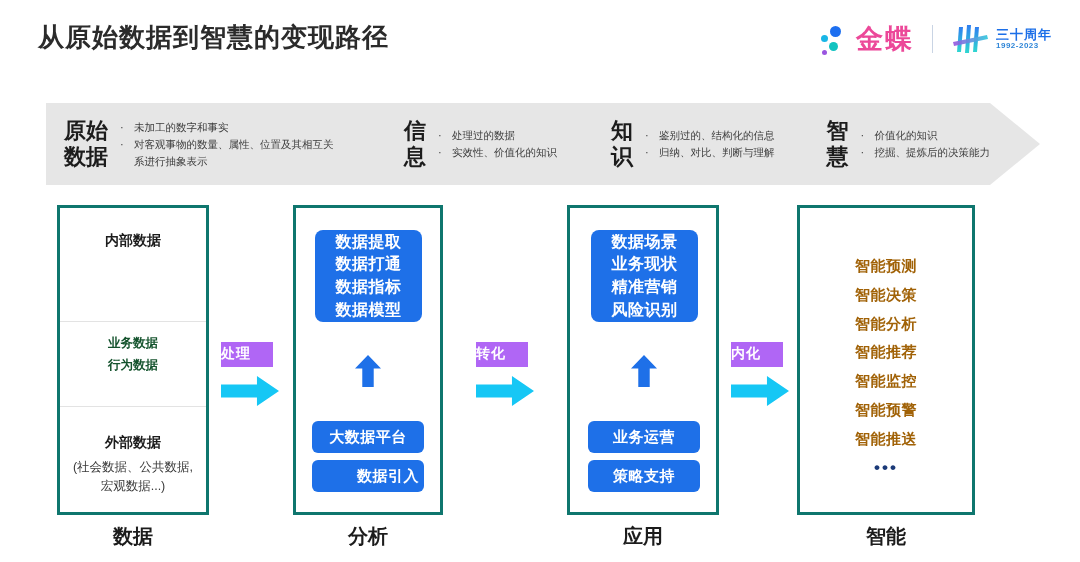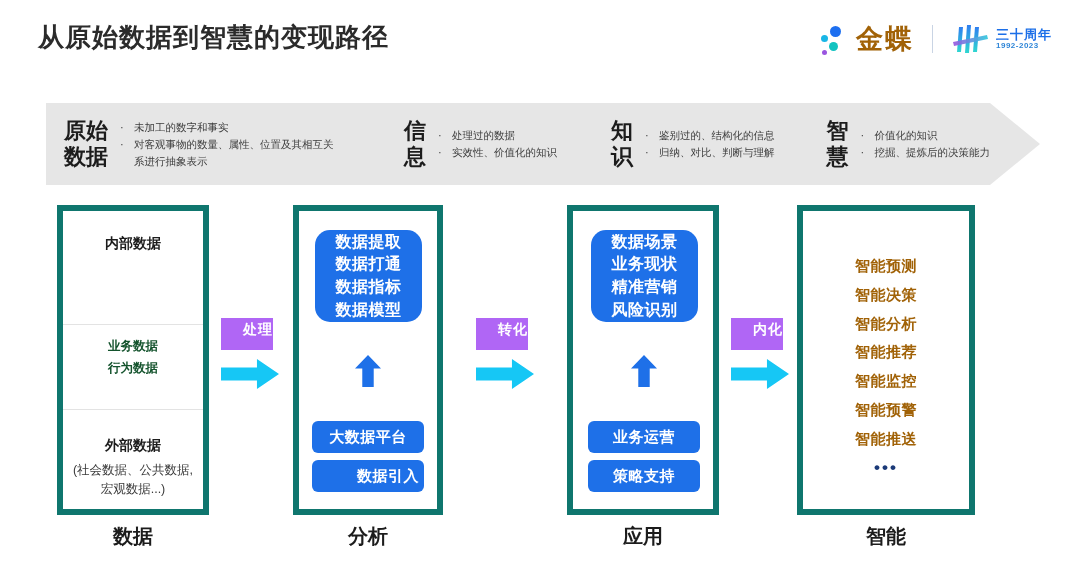--- a/index.html
+++ b/index.html
@@ -49,21 +49,21 @@
     display: block;
   }
   .dot-a { width: 11px; height: 11px; background: #1d6ff0; left: 10px;  top: 2px; }
   .dot-b { width: 7px;  height: 7px;  background: #19b6e6; left: 1px;   top: 11px; }
   .dot-c { width: 9px;  height: 9px;  background: #12c3c0; left: 9px;   top: 18px; }
   .dot-d { width: 5px;  height: 5px;  background: #9a55e0; left: 2px;   top: 26px; }
 
   .logo-word {
     font-size: 27px;
     font-weight: bold;
-    color: #a16207;
+    color: #ec4899;
     letter-spacing: 2px;
     line-height: 1;
   }
   .logo-divider {
     width: 1px;
     height: 28px;
     background: #c9d4e4;
     margin: 0 8px;
   }
   .anniv {
@@ -143,21 +143,21 @@
   .stage-2 { margin-left: 70px; }
   .stage-3 { margin-left: 54px; }
   .stage-4 { margin-left: 52px; }
 
   
   .card {
     position: absolute;
     top: 205px;
     height: 310px;
     background: #ffffff;
-    border: 6px solid #0f766e;
+    border: 3px solid #0f766e;
     box-sizing: border-box;
   }
   #card-data        { left: 57px;  width: 152px; }
   #card-analysis    { left: 293px; width: 150px; }
   #card-application { left: 567px; width: 152px; }
   #card-intelligence{ left: 797px; width: 178px; }
 
   .col-caption {
     position: absolute;
     top: 523px;
@@ -215,21 +215,21 @@
     background: #1e70e8;
     color: #ffffff;
     font-weight: bold;
     display: flex;
     align-items: center;
     justify-content: center;
     text-align: center;
     box-sizing: border-box;
   }
   .blue-big {
-    border-radius: 15px;
+    border-radius: 8px;
     font-size: 16px;
     line-height: 1.42;
     letter-spacing: 0.5px;
   }
   .blue-pill {
     border-radius: 6px;
     font-size: 15px;
     letter-spacing: 0.5px;
   }
 
@@ -279,23 +279,24 @@
   #connector-process    { left: 221px; top: 318px; }
   #connector-transform  { left: 476px; top: 318px; }
   #connector-internal   { left: 731px; top: 318px; }
 
   .conn-label {
     background: #b066f5;
     color: #ffffff;
     font-size: 14px;
     font-weight: bold;
     letter-spacing: 1px;
-    text-align: right;
-    padding: 3px 0 11px;
+    text-align: left;
+    padding: 3px 0 4px;
     width: 52px;
+    margin-top: 24px;
   }
   .conn-arrow {
     margin-top: 9px;
     width: 58px;
     height: 30px;
     background: #16c7f5;
     -webkit-clip-path: polygon(0 28%, 62% 28%, 62% 0, 100% 50%, 62% 100%, 62% 72%, 0 72%);
     clip-path: polygon(0 28%, 62% 28%, 62% 0, 100% 50%, 62% 100%, 62% 72%, 0 72%);
   }
 </style>

